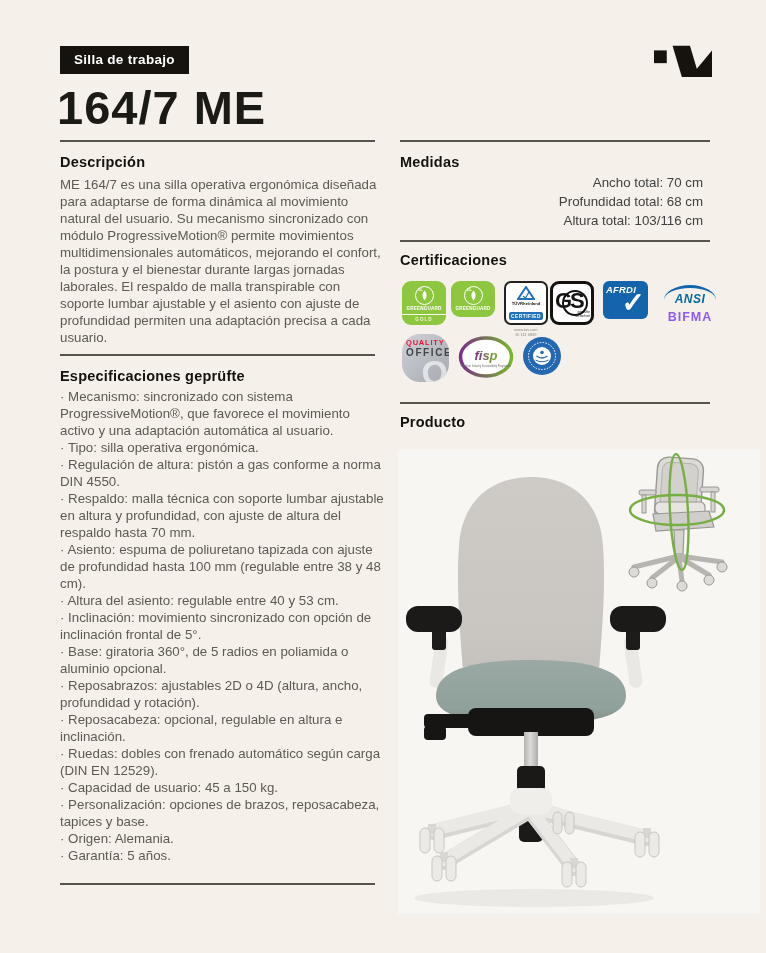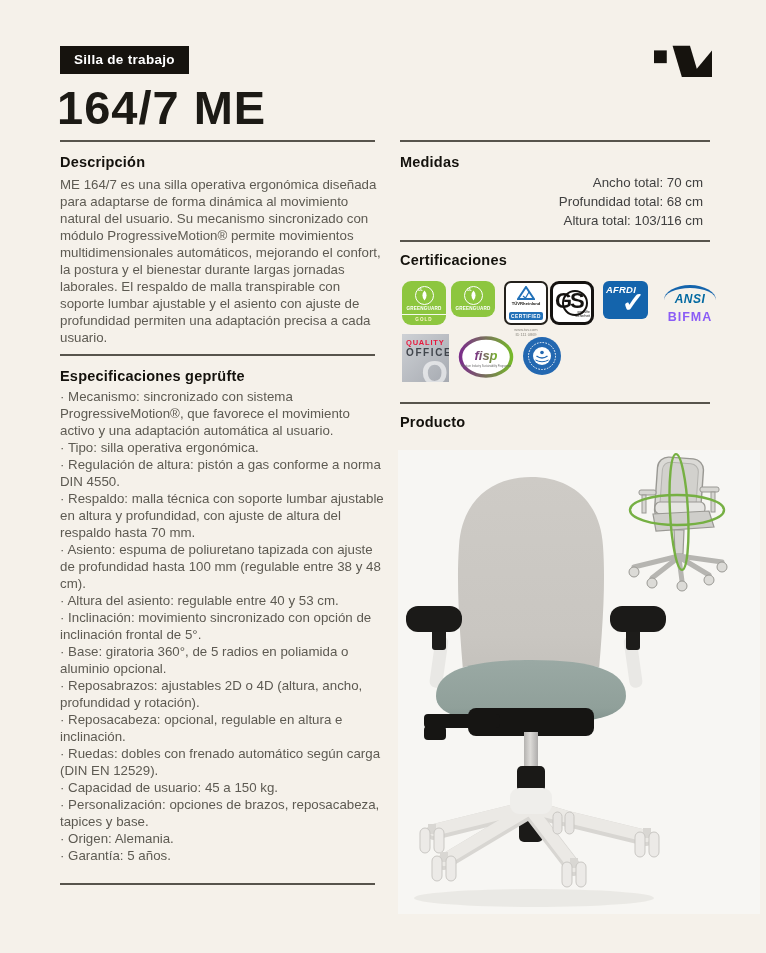--- a/index.html
+++ b/index.html
@@ -55,21 +55,21 @@
   .gs .ring{position:absolute;right:3px;top:6px;width:22px;height:22px;border:2.5px solid #141210;border-radius:50%;}
   .gs .txt{position:absolute;left:2px;top:4px;font-size:22px;font-weight:900;letter-spacing:-2px;color:#141210;}
   .gs .side{position:absolute;right:1px;bottom:4px;font-size:3.4px;line-height:4px;color:#141210;text-align:right;}
   .afrdi{width:45px;height:38px;background:#1464ac;position:relative;color:#fff;border-radius:6px;}
   .afrdi .txt{position:absolute;top:3px;left:3px;font-style:italic;font-weight:900;font-size:9.5px;letter-spacing:.2px;}
   .afrdi .chk{position:absolute;right:3px;bottom:0px;font-size:28px;font-weight:900;}
   .ansi{width:64px;margin-top:4px;text-align:center;}
   .ansi .arc{width:52px;height:12px;margin:0 auto;border-top:3.5px solid #1464ac;border-radius:50% 50% 0 0/100% 100% 0 0;}
   .ansi .l1{margin-top:-8px;font-style:italic;font-weight:900;font-size:12px;color:#0369a1;letter-spacing:.5px;}
   .ansi .l2{margin-top:4px;font-weight:900;font-size:12.5px;color:#8b5cf6;letter-spacing:1px;}
-  .qo{width:47px;height:48px;background:linear-gradient(135deg,#ced1d5,#a6aab1);position:relative;overflow:hidden;padding:4px 0 0 4px;box-sizing:border-box;}
+  .qo{width:47px;height:48px;background:linear-gradient(135deg,#ced1d5,#a6aab1);position:relative;overflow:hidden;padding:4px 0 0 4px;box-sizing:border-box;border-radius:18px;}
   .qo .l1{font-size:7.5px;font-weight:900;color:#e8173d;letter-spacing:.8px;}
   .qo .l2{font-size:10px;font-weight:700;color:#41464d;letter-spacing:1.6px;margin-top:0px;text-align:center;}
   .qo .q{position:absolute;bottom:-10px;right:1px;font-size:34px;font-weight:900;color:rgba(255,255,255,.6);}
   .fisp{margin-top:2px;}
   .bangel{margin-top:2px;}
   .mr5{margin-right:5px;}.mr8{margin-right:8px;}.mr9{margin-right:9px;}.mr10{margin-right:10px;}.mr1{margin-right:1px;}
   
   .photo{position:absolute;left:398px;top:450px;width:362px;height:464px;background:#f7f6f3;}
   .chair-svg{position:absolute;left:8px;top:18px;}
   .diagram-svg{position:absolute;left:228px;top:0px;}

